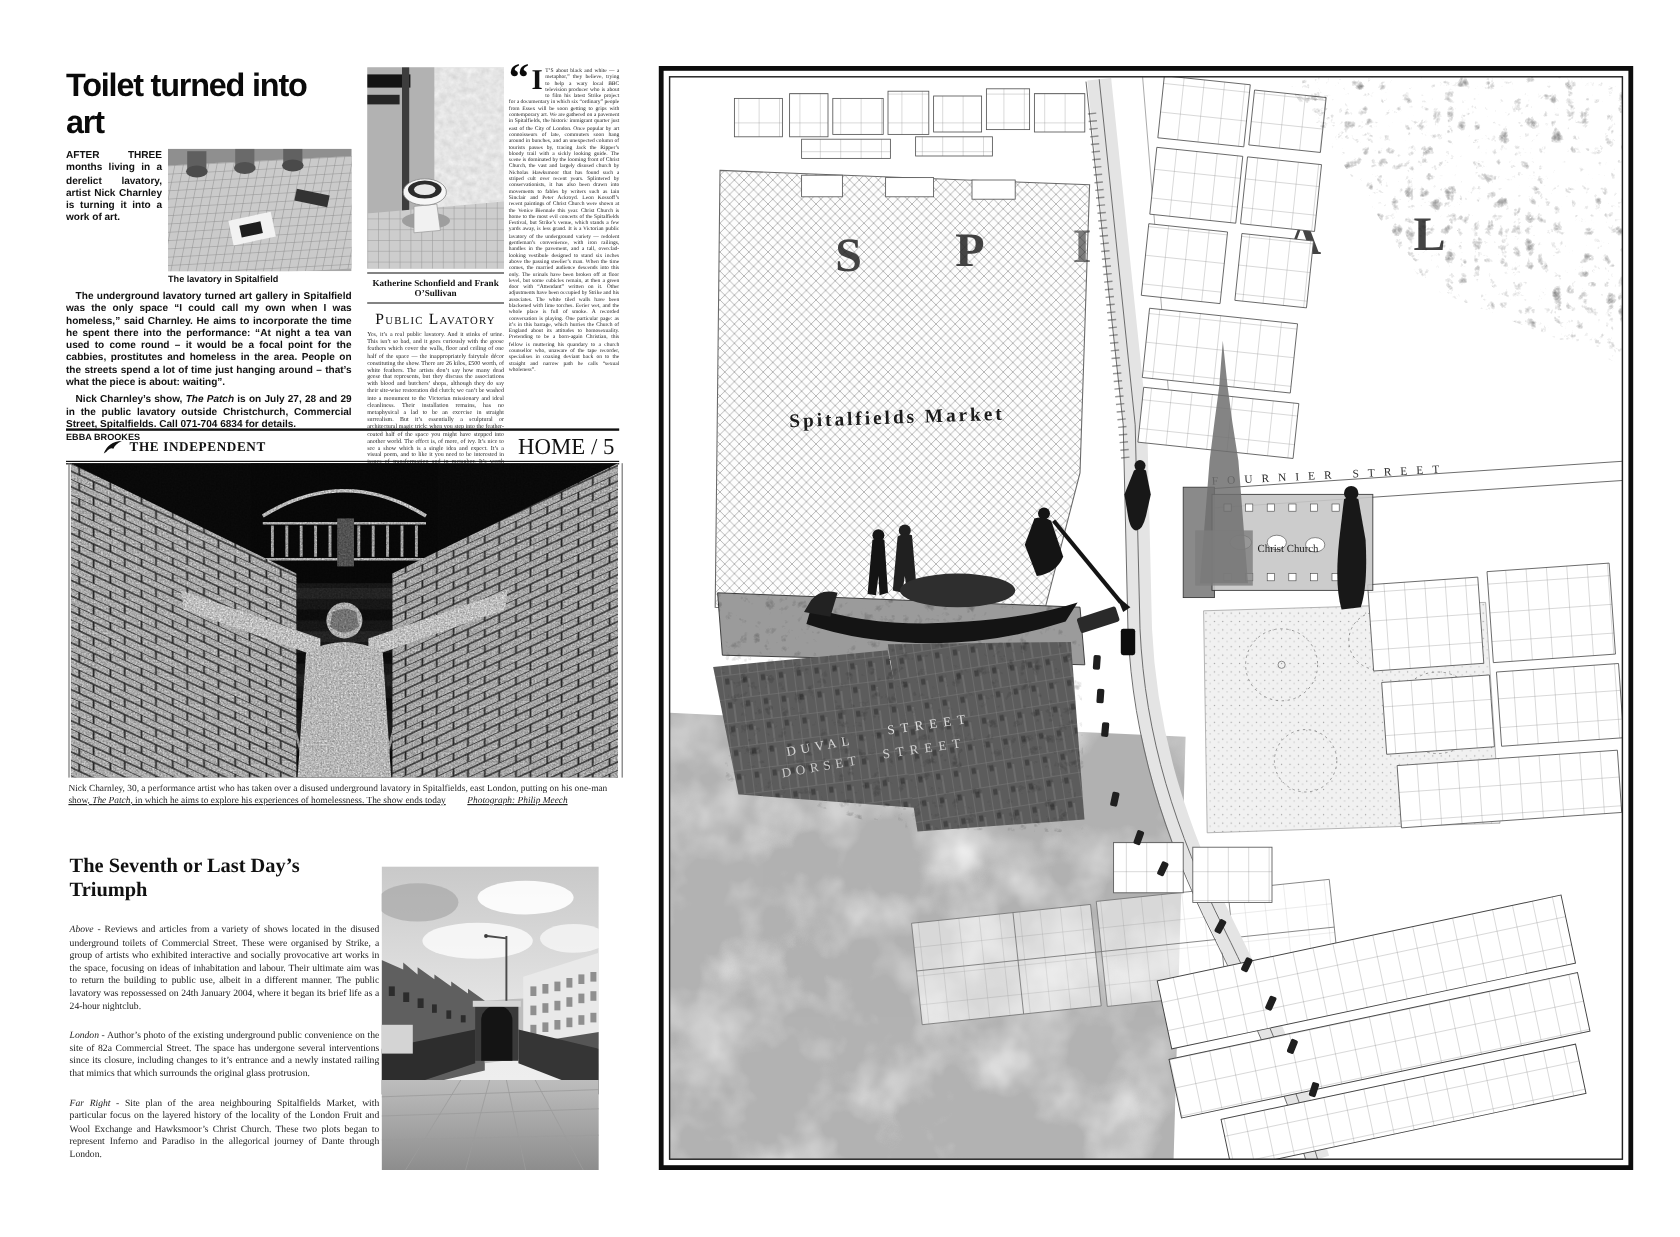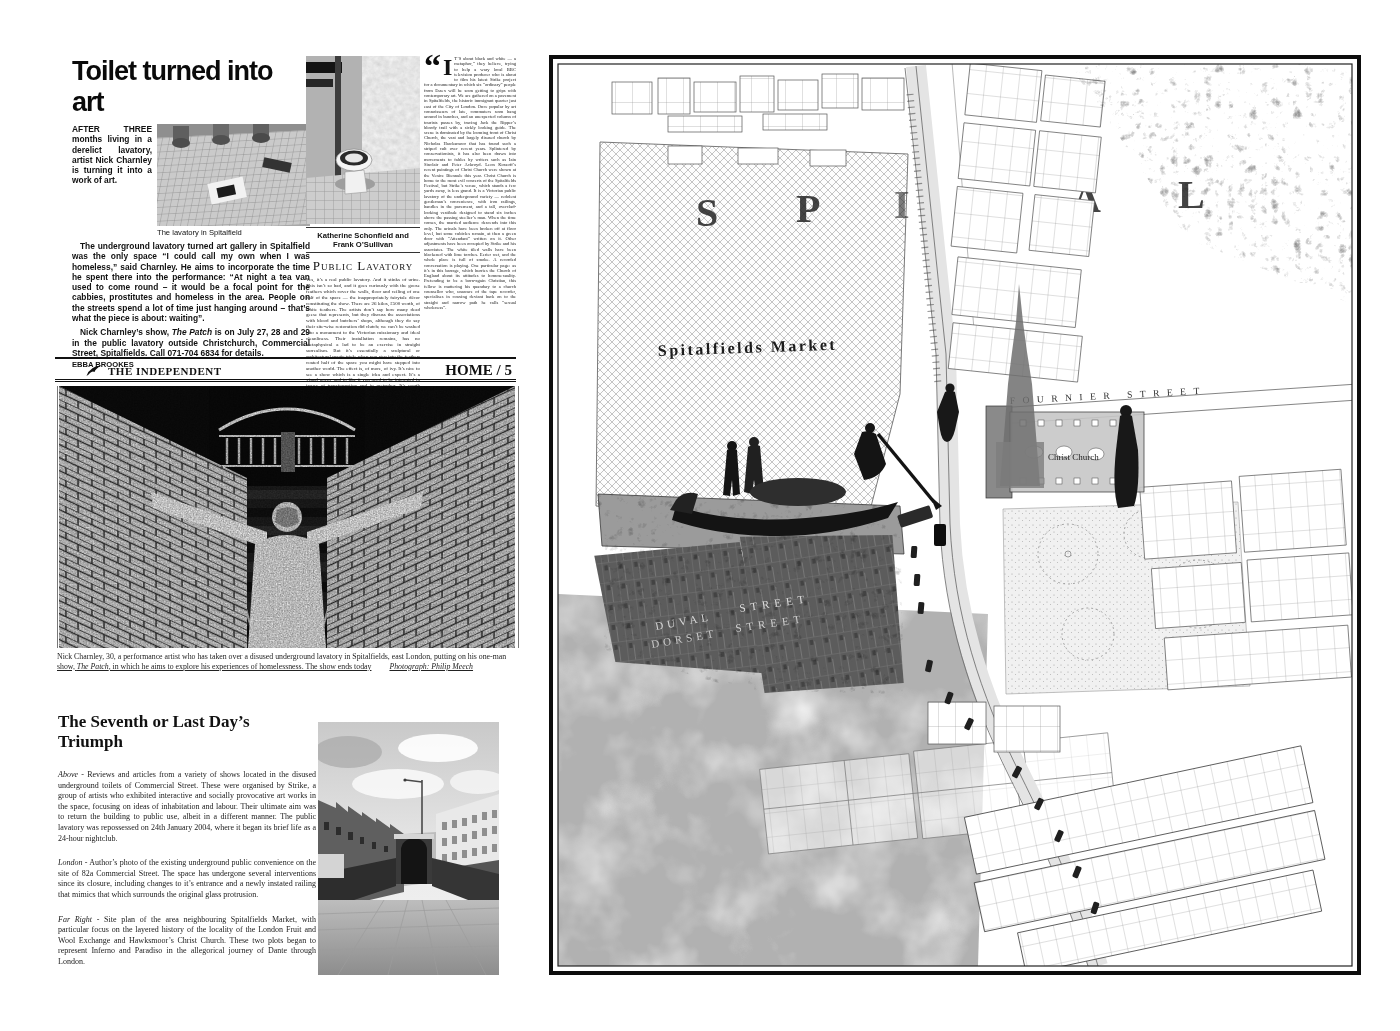--- a/index.html
+++ b/index.html
@@ -1,49 +1,49 @@
 <!DOCTYPE html>
 <html><head>
 <meta charset="utf-8">
 <style>
   html,body{margin:0;padding:0;background:#fff;}
   #page{position:relative;width:1400px;height:1031px;background:#fff;overflow:hidden;
         font-family:"Liberation Serif",serif;color:#111;}
   .abs{position:absolute;}
   
   .np-sans{font-family:"Liberation Sans",sans-serif;}
-  #art1{left:72px;top:56px;width:238px;}
+  #art1{left:55px;top:56px;width:238px;}
   #art1 h1{font-family:"Liberation Sans",sans-serif;font-weight:bold;font-size:27px;
            letter-spacing:-1px;margin:0 0 6px 0;color:#0a0a0a;}
   .art1-row{display:flex;gap:5px;}
   .art1-left{width:80px;font-weight:bold;font-size:8.4px;line-height:10.3px;text-align:justify;}
   .art1-photo-wrap{width:153px;}
-  .art1-cap{font-weight:normal;font-size:7.6px;margin-top:2px;}
+  .art1-cap{font-weight:bold;font-size:7.6px;margin-top:2px;}
   .art1-body{font-weight:bold;font-size:8.4px;line-height:10.3px;text-align:justify;margin-top:4px;text-indent:8px;}
   .art1-byline{font-weight:bold;font-size:7.6px;margin-top:2px;}
   
   #rev{left:306px;top:56px;width:114px;}
-  .rev-authors{font-family:Liberation Sans, sans-serif;font-weight:bold;font-size:7.6px;
+  .rev-authors{font-family:Liberation Serif, serif;font-weight:bold;font-size:7.6px;
                text-align:center;border-top:1px solid #333;border-bottom:1px solid #333;
                padding:3px 0;margin-top:3px;}
   .rev-head{font-variant:small-caps;text-align:center;font-size:13px;letter-spacing:1px;
             margin:5px 0 3px 0;}
   .rev-body{font-size:5px;line-height:5.9px;text-align:justify;color:#222;}
   .rev-credit{font-style:italic;}
   
   #quote{left:424px;top:56px;width:92px;}
   .q-mark{font-size:34px;font-weight:bold;line-height:20px;float:left;margin-right:2px;color:#0a0a0a;}
   .q-drop{float:left;font-size:24px;line-height:22px;font-weight:bold;margin-right:2px;}
   .q-body{font-size:4.6px;line-height:5.3px;text-align:justify;color:#222;}
   
   #mast{left:55px;top:357px;width:461px;border-top:2px solid #111;}
   .mast-in{display:flex;justify-content:space-between;align-items:center;padding:3px 4px 0 30px;
            border-bottom:3px double #111;}
   .mast-paper{font-size:11px;font-weight:bold;letter-spacing:.5px;display:flex;gap:5px;align-items:center;}
-  .mast-home{font-size:15px;font-weight:bold;}
+  .mast-home{font-size:19px;font-weight:normal;}
   
   #bigphoto{left:57px;top:386px;width:458px;border-left:1px solid #777;border-right:1px solid #777;padding:0 1px;}
   #bigcap{left:57px;top:652px;width:458px;font-size:7.8px;line-height:9.6px;color:#222;}
   #bigcap .credit{font-style:italic;white-space:nowrap;margin-left:18px;}
   .capline2{display:flex;text-decoration:underline;}
   
   #sect{left:58px;top:712px;width:258px;}
   #sect h2{font-weight:bold;font-size:17px;margin:0 0 18px 0;}
   .sect-p{font-size:8px;line-height:10.6px;text-align:justify;margin:0 0 14px 0;color:#1a1a1a;}
   .sect-lbl{font-style:italic;}

